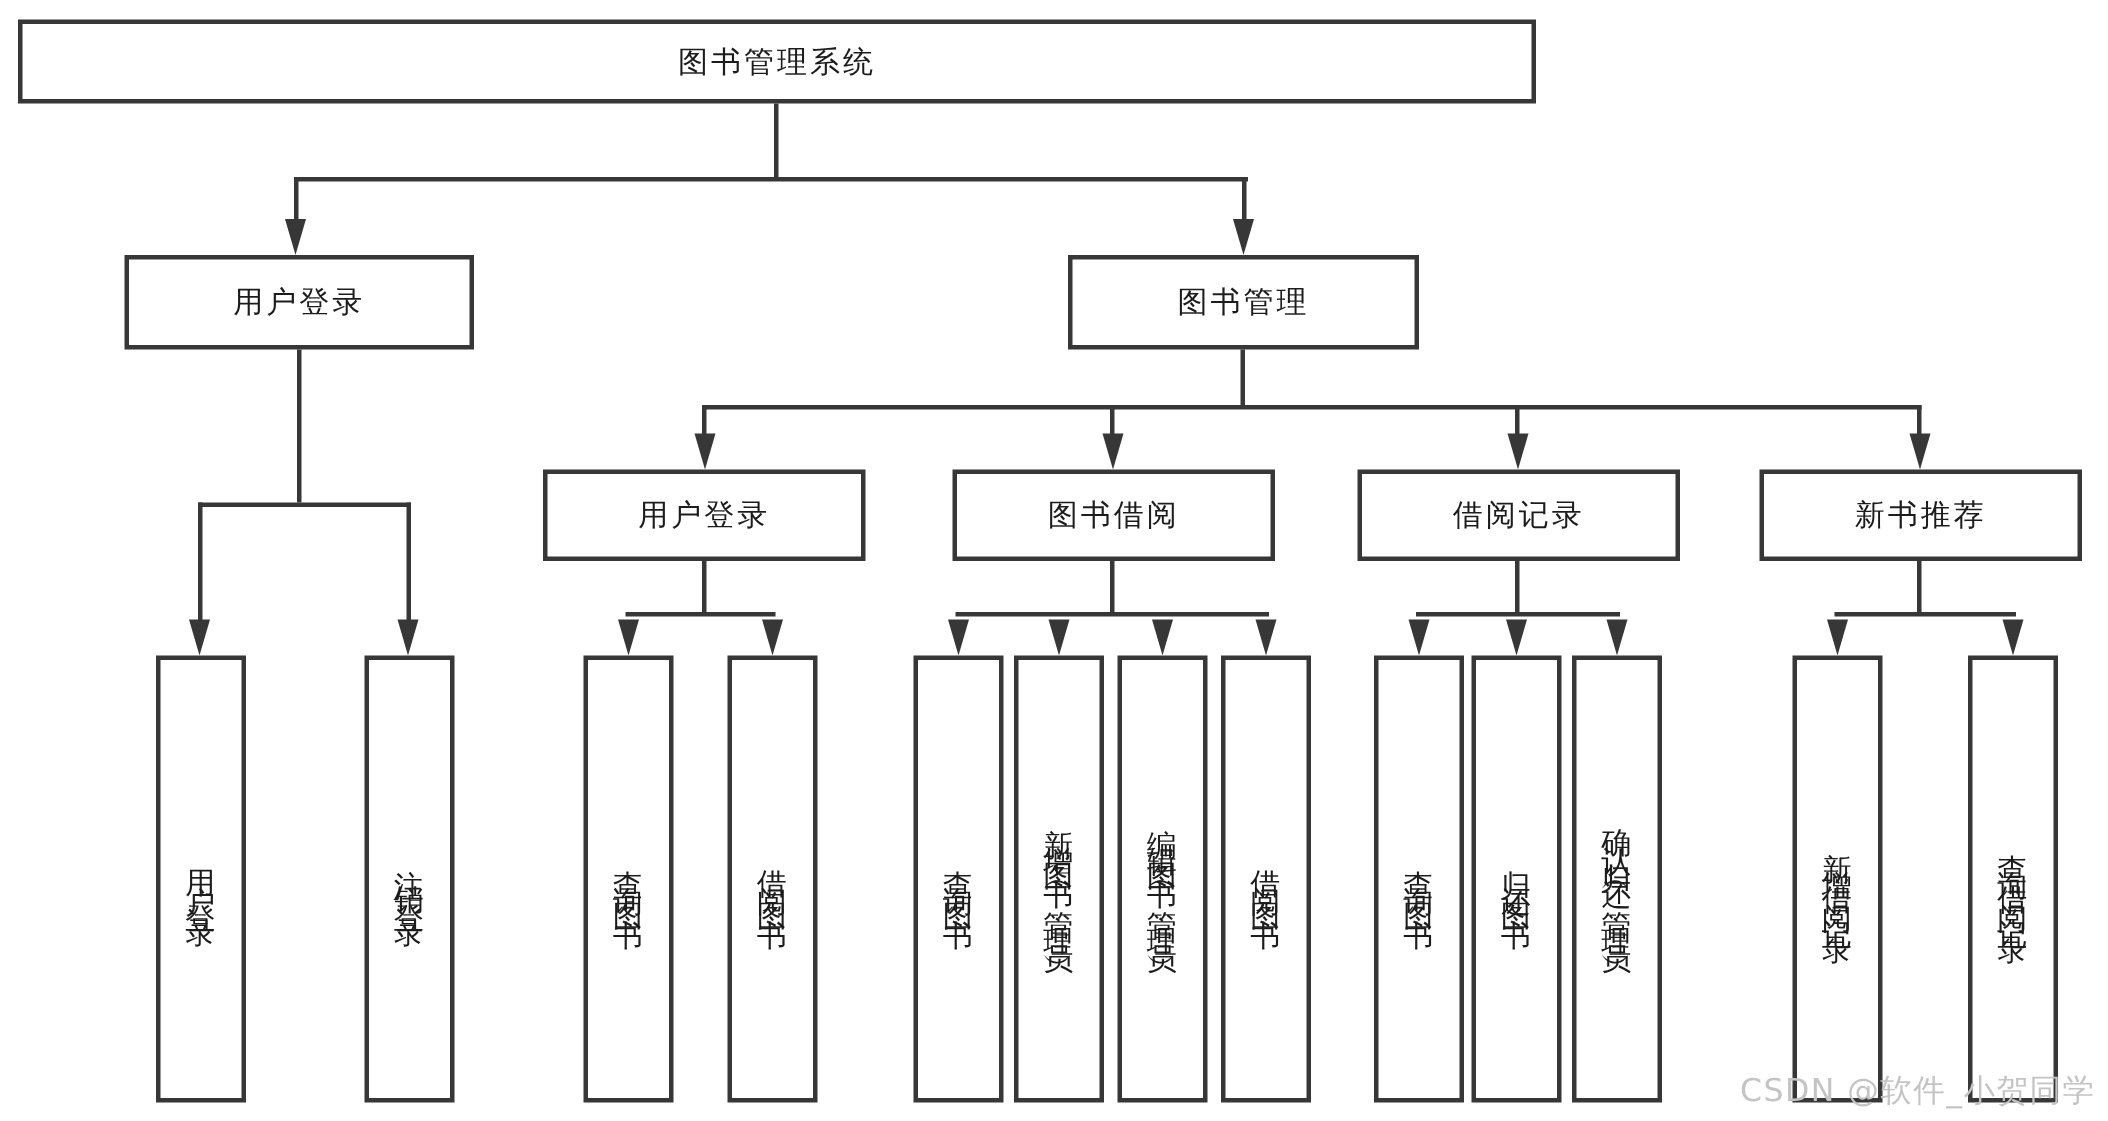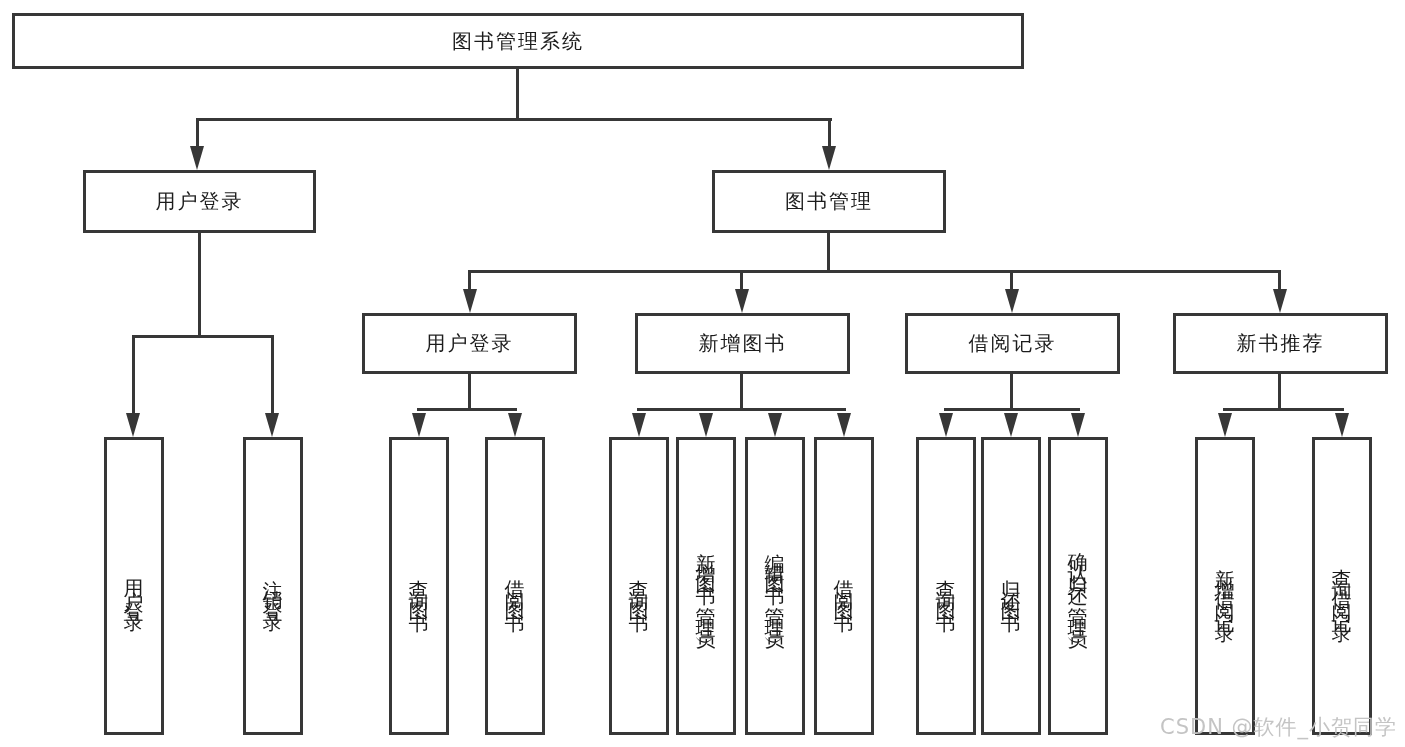--- a/index.html
+++ b/index.html
@@ -101,21 +101,21 @@
   <div class="line" style="left:1278px;top:270px;width:3px;height:24px"></div>
   <div class="arrow" style="left:463px;top:289px"></div>
   <div class="arrow" style="left:735px;top:289px"></div>
   <div class="arrow" style="left:1005px;top:289px"></div>
   <div class="arrow" style="left:1273px;top:289px"></div>
 
   <div class="box hbox" style="left:362px;top:313px;width:215px;height:61px">
     <span>用户登录</span>
   </div>
   <div class="box hbox" style="left:635px;top:313px;width:215px;height:61px">
-    <span>新增图书</span>
+    <span>图书借阅</span>
   </div>
   <div class="box hbox" style="left:905px;top:313px;width:215px;height:61px">
     <span>借阅记录</span>
   </div>
   <div class="box hbox" style="left:1173px;top:313px;width:215px;height:61px">
     <span>新书推荐</span>
   </div>
 
   <div class="line" style="left:468px;top:374px;width:3px;height:34px"></div>
   <div class="line" style="left:417px;top:408px;width:100px;height:3px"></div>

